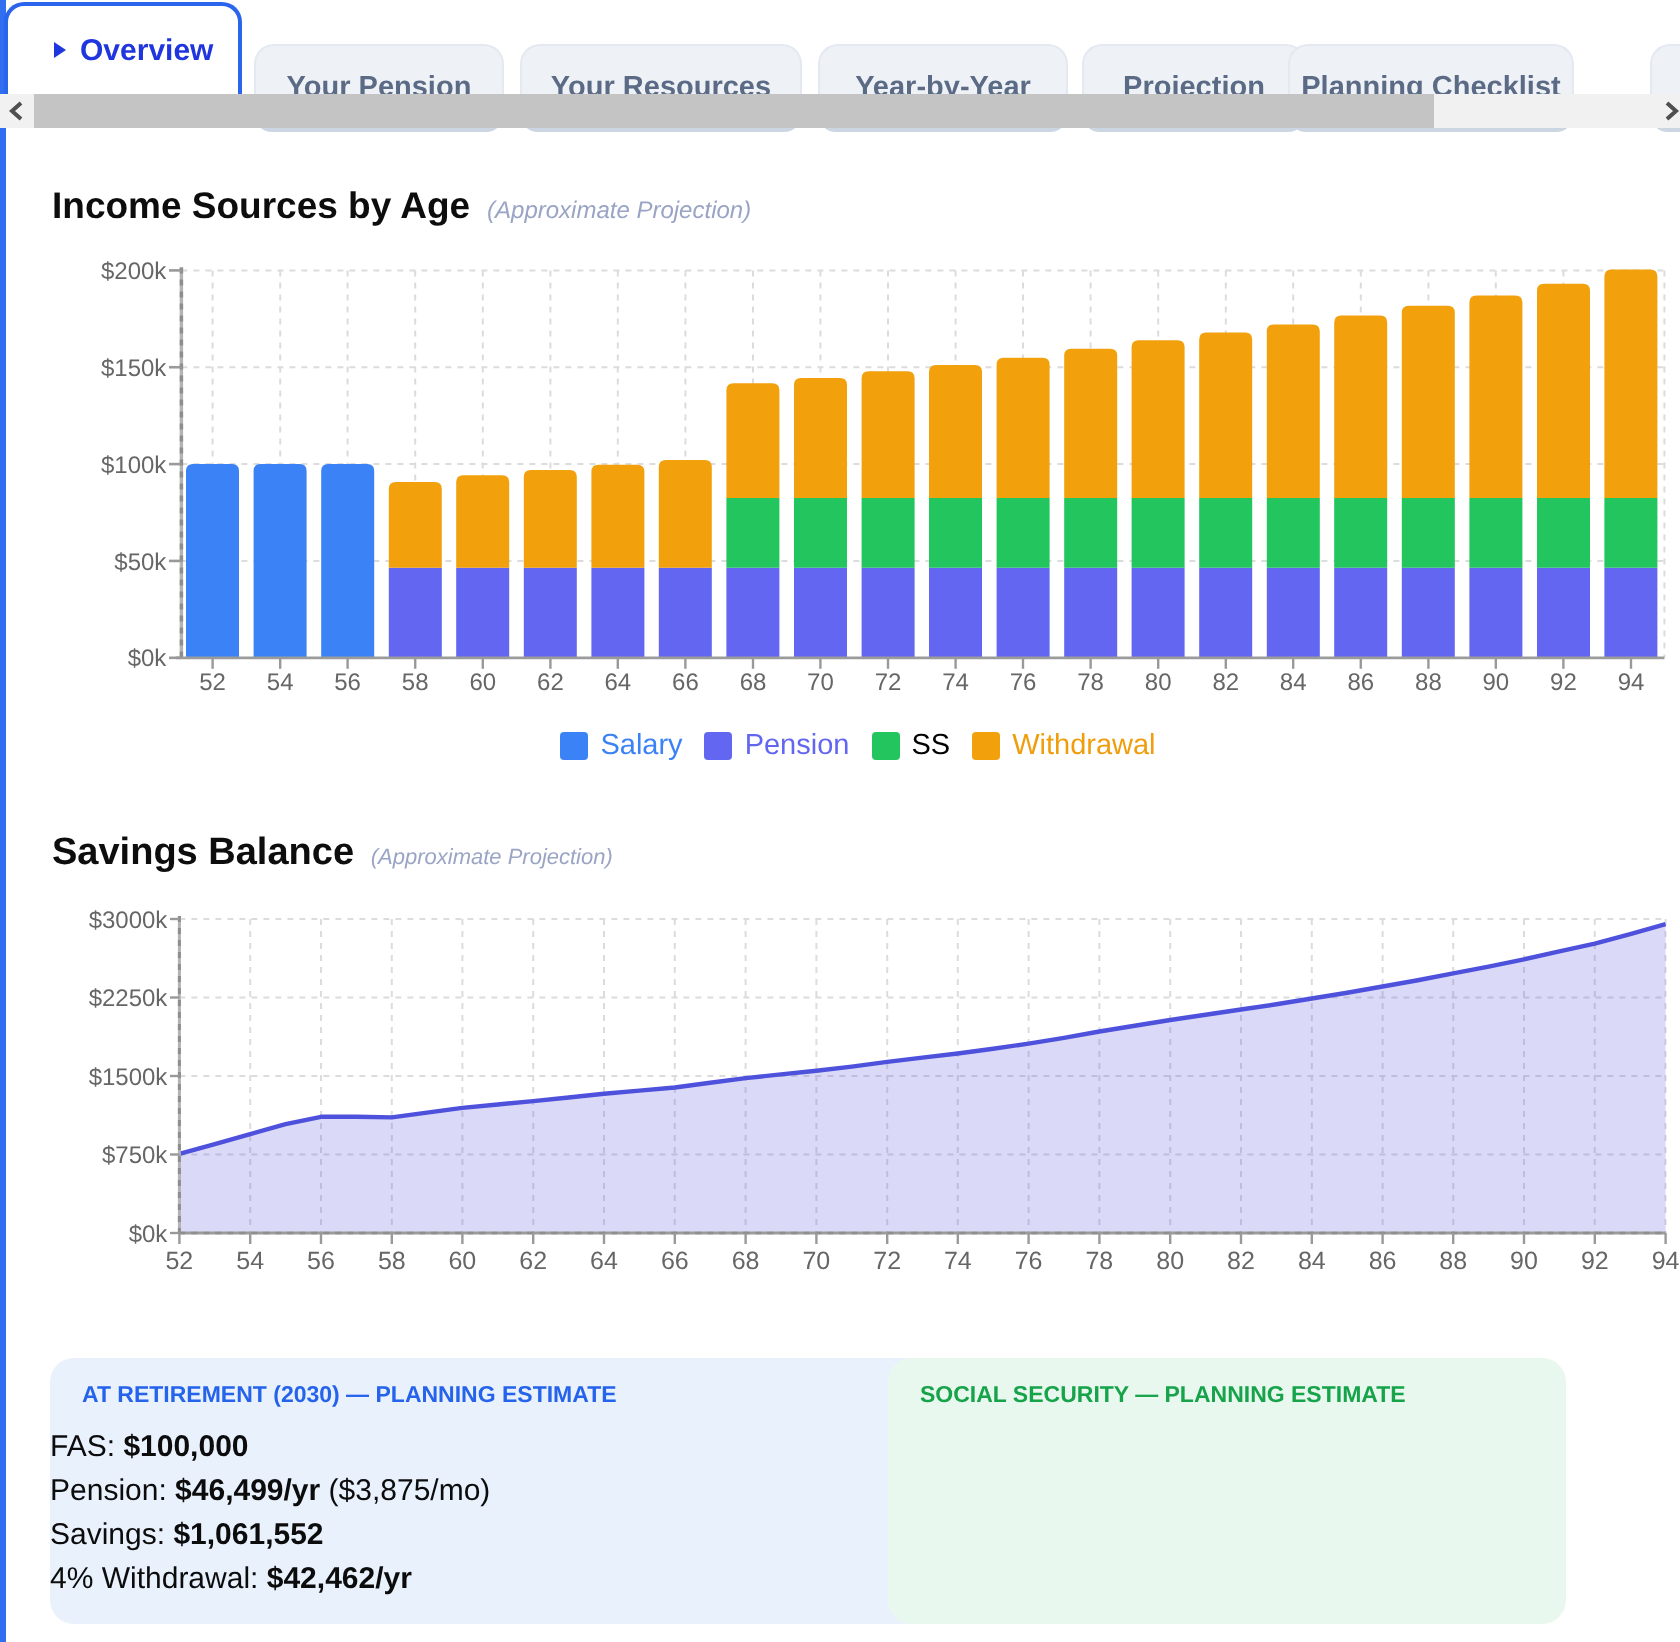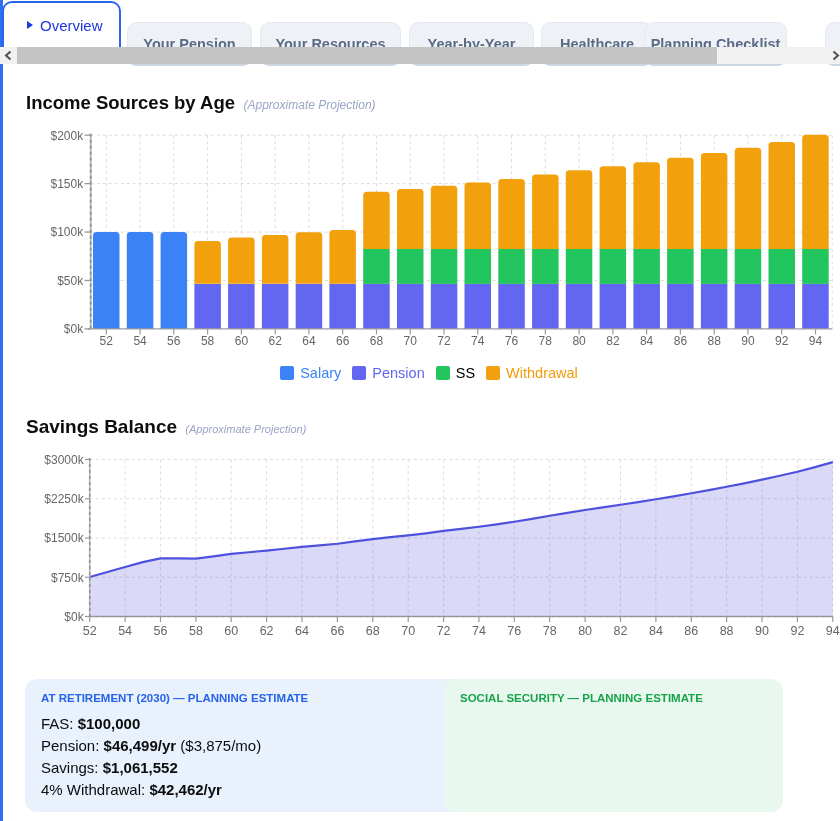--- a/index.html
+++ b/index.html
@@ -7,41 +7,41 @@
 body { font-family:"Liberation Sans", sans-serif; position:relative; }
 .tab {
   position:absolute; top:2px; height:44px; background:#eef2f7;
   border:1px solid #e4e9f1; border-bottom:2px solid #ccd6e2; border-radius:10px 10px 9px 9px;
   color:#5b6b85; font-weight:bold; font-size:14.5px;
   display:flex; align-items:center; justify-content:center;margin-top:20px;
 }
 .activetab {
   position:absolute; left:2px; top:1px; width:119px; height:46px;
   background:#fff; border:2px solid #2a65ec; border-bottom:none;
-  border-radius:10px 10px 0 0; color:#1f36df; font-weight:normal; font-size:15px;
+  border-radius:10px 10px 0 0; color:#1f36df; font-weight:bold; font-size:15px;
   display:flex; align-items:center; justify-content:flex-start; padding-left:23px; gap:7px;
 }
 .tri { width:0; height:0; border-left:6px solid #1f36df; border-top:4.5px solid transparent; border-bottom:4.5px solid transparent; }
 .card { position:absolute; top:679px; height:133px; border-radius:12px; }
 .card h3 { font-size:11.5px; letter-spacing:0; margin:13px 0 9px 16px; }
-.card p { font-size:15px; line-height:22px; margin-left:16px; color:#0c0c0c; }
+.card p { font-size:15px; line-height:22px; color:#0c0c0c; }
 </style>
 </head>
 <body>
 
 <div style="position:absolute;left:0;top:0;width:3px;height:821px;background:#2f6ff0"></div>
 
 <div class="activetab">
     <span class="tri"></span>
     <span>Overview</span>
   </div>
 <div class="tab" style="left:127px;width:125px">Your Pension</div>
 <div class="tab" style="left:260px;width:141px">Your Resources</div>
 <div class="tab" style="left:409px;width:125px">Year-by-Year</div>
-<div class="tab" style="left:541px;width:112px">Healthcare</div>
+<div class="tab" style="left:541px;width:112px">Projection</div>
 <div class="tab" style="left:644px;width:143px">Planning Checklist</div>
 <div class="tab" style="left:825px;width:110px">Benefits</div>
 
 <div style="position:absolute;left:0;top:47px;width:840px;height:17px;background:#f1f1f1">
   <div style="position:absolute;left:17px;top:0;width:700px;height:17px;background:#c4c4c4"></div>
   <svg style="position:absolute;left:0;top:0" width="17" height="17">
       <path d="M10.5 4.5 L6 8.5 L10.5 12.5" fill="none" stroke="#4f4f4f" stroke-width="2"></path>
     </svg>
   <svg style="position:absolute;left:827px;top:0" width="17" height="17">
       <path d="M6.5 4.5 L11 8.5 L6.5 12.5" fill="none" stroke="#4f4f4f" stroke-width="2"></path>

